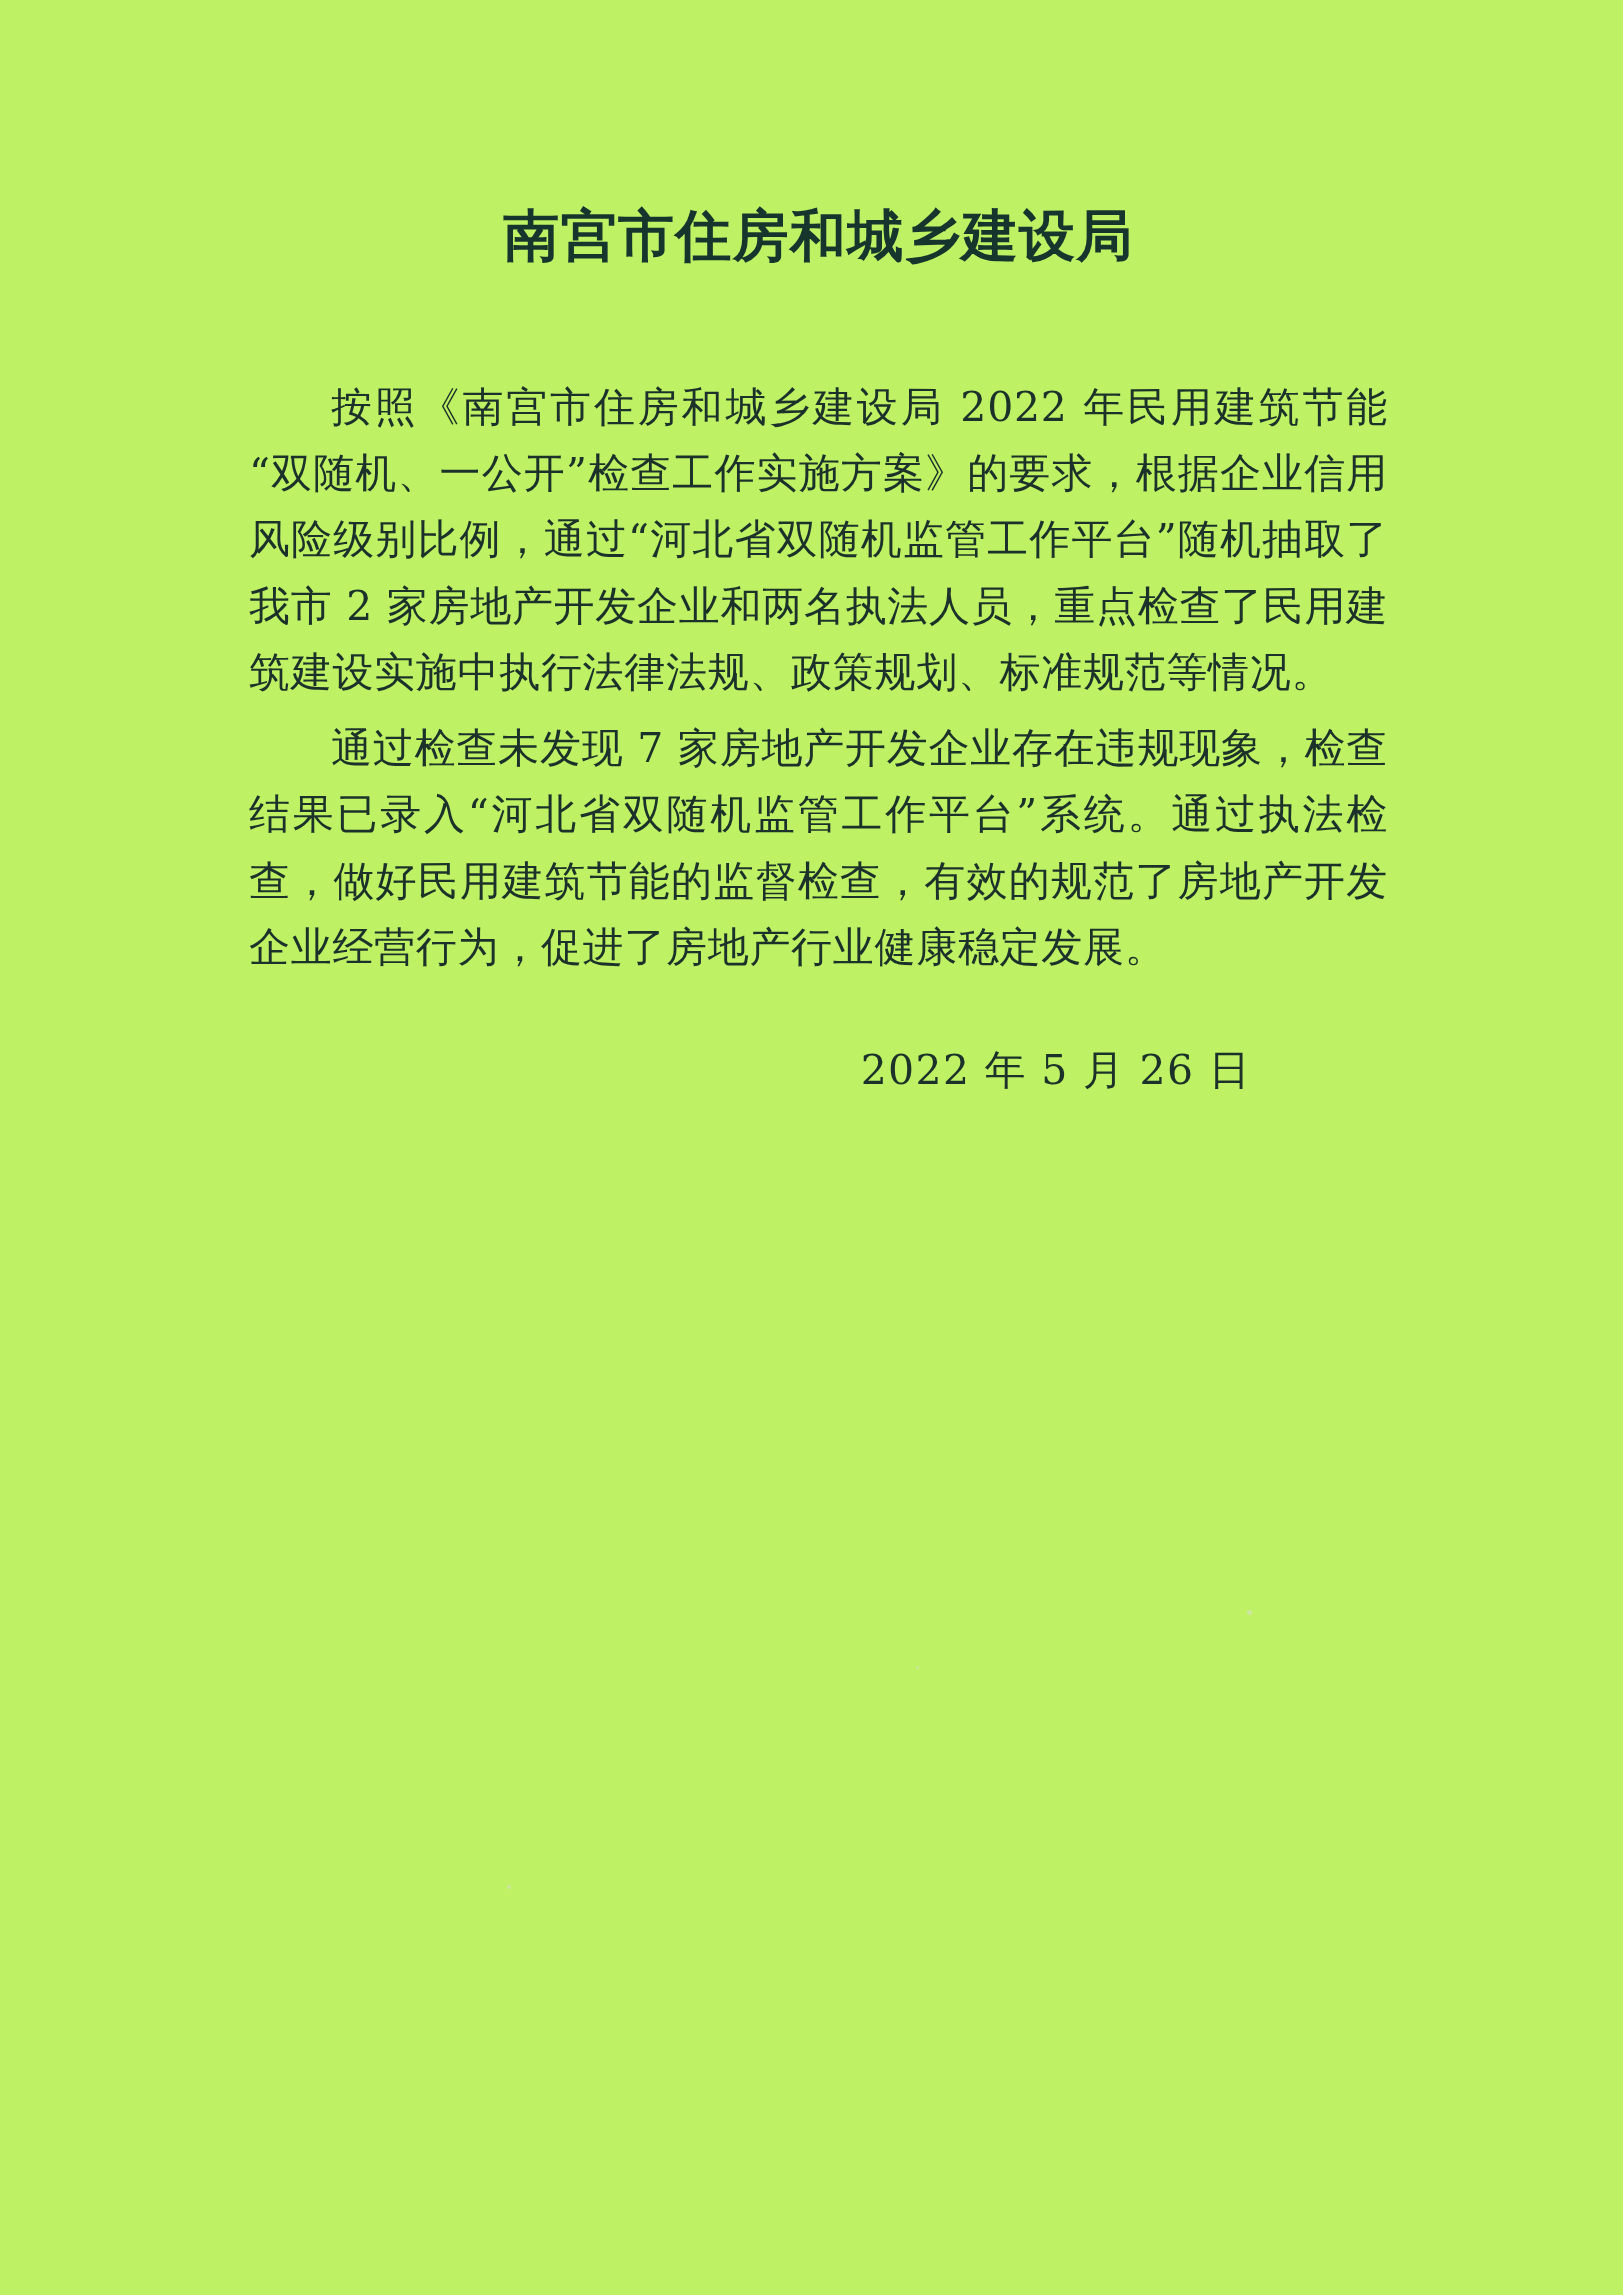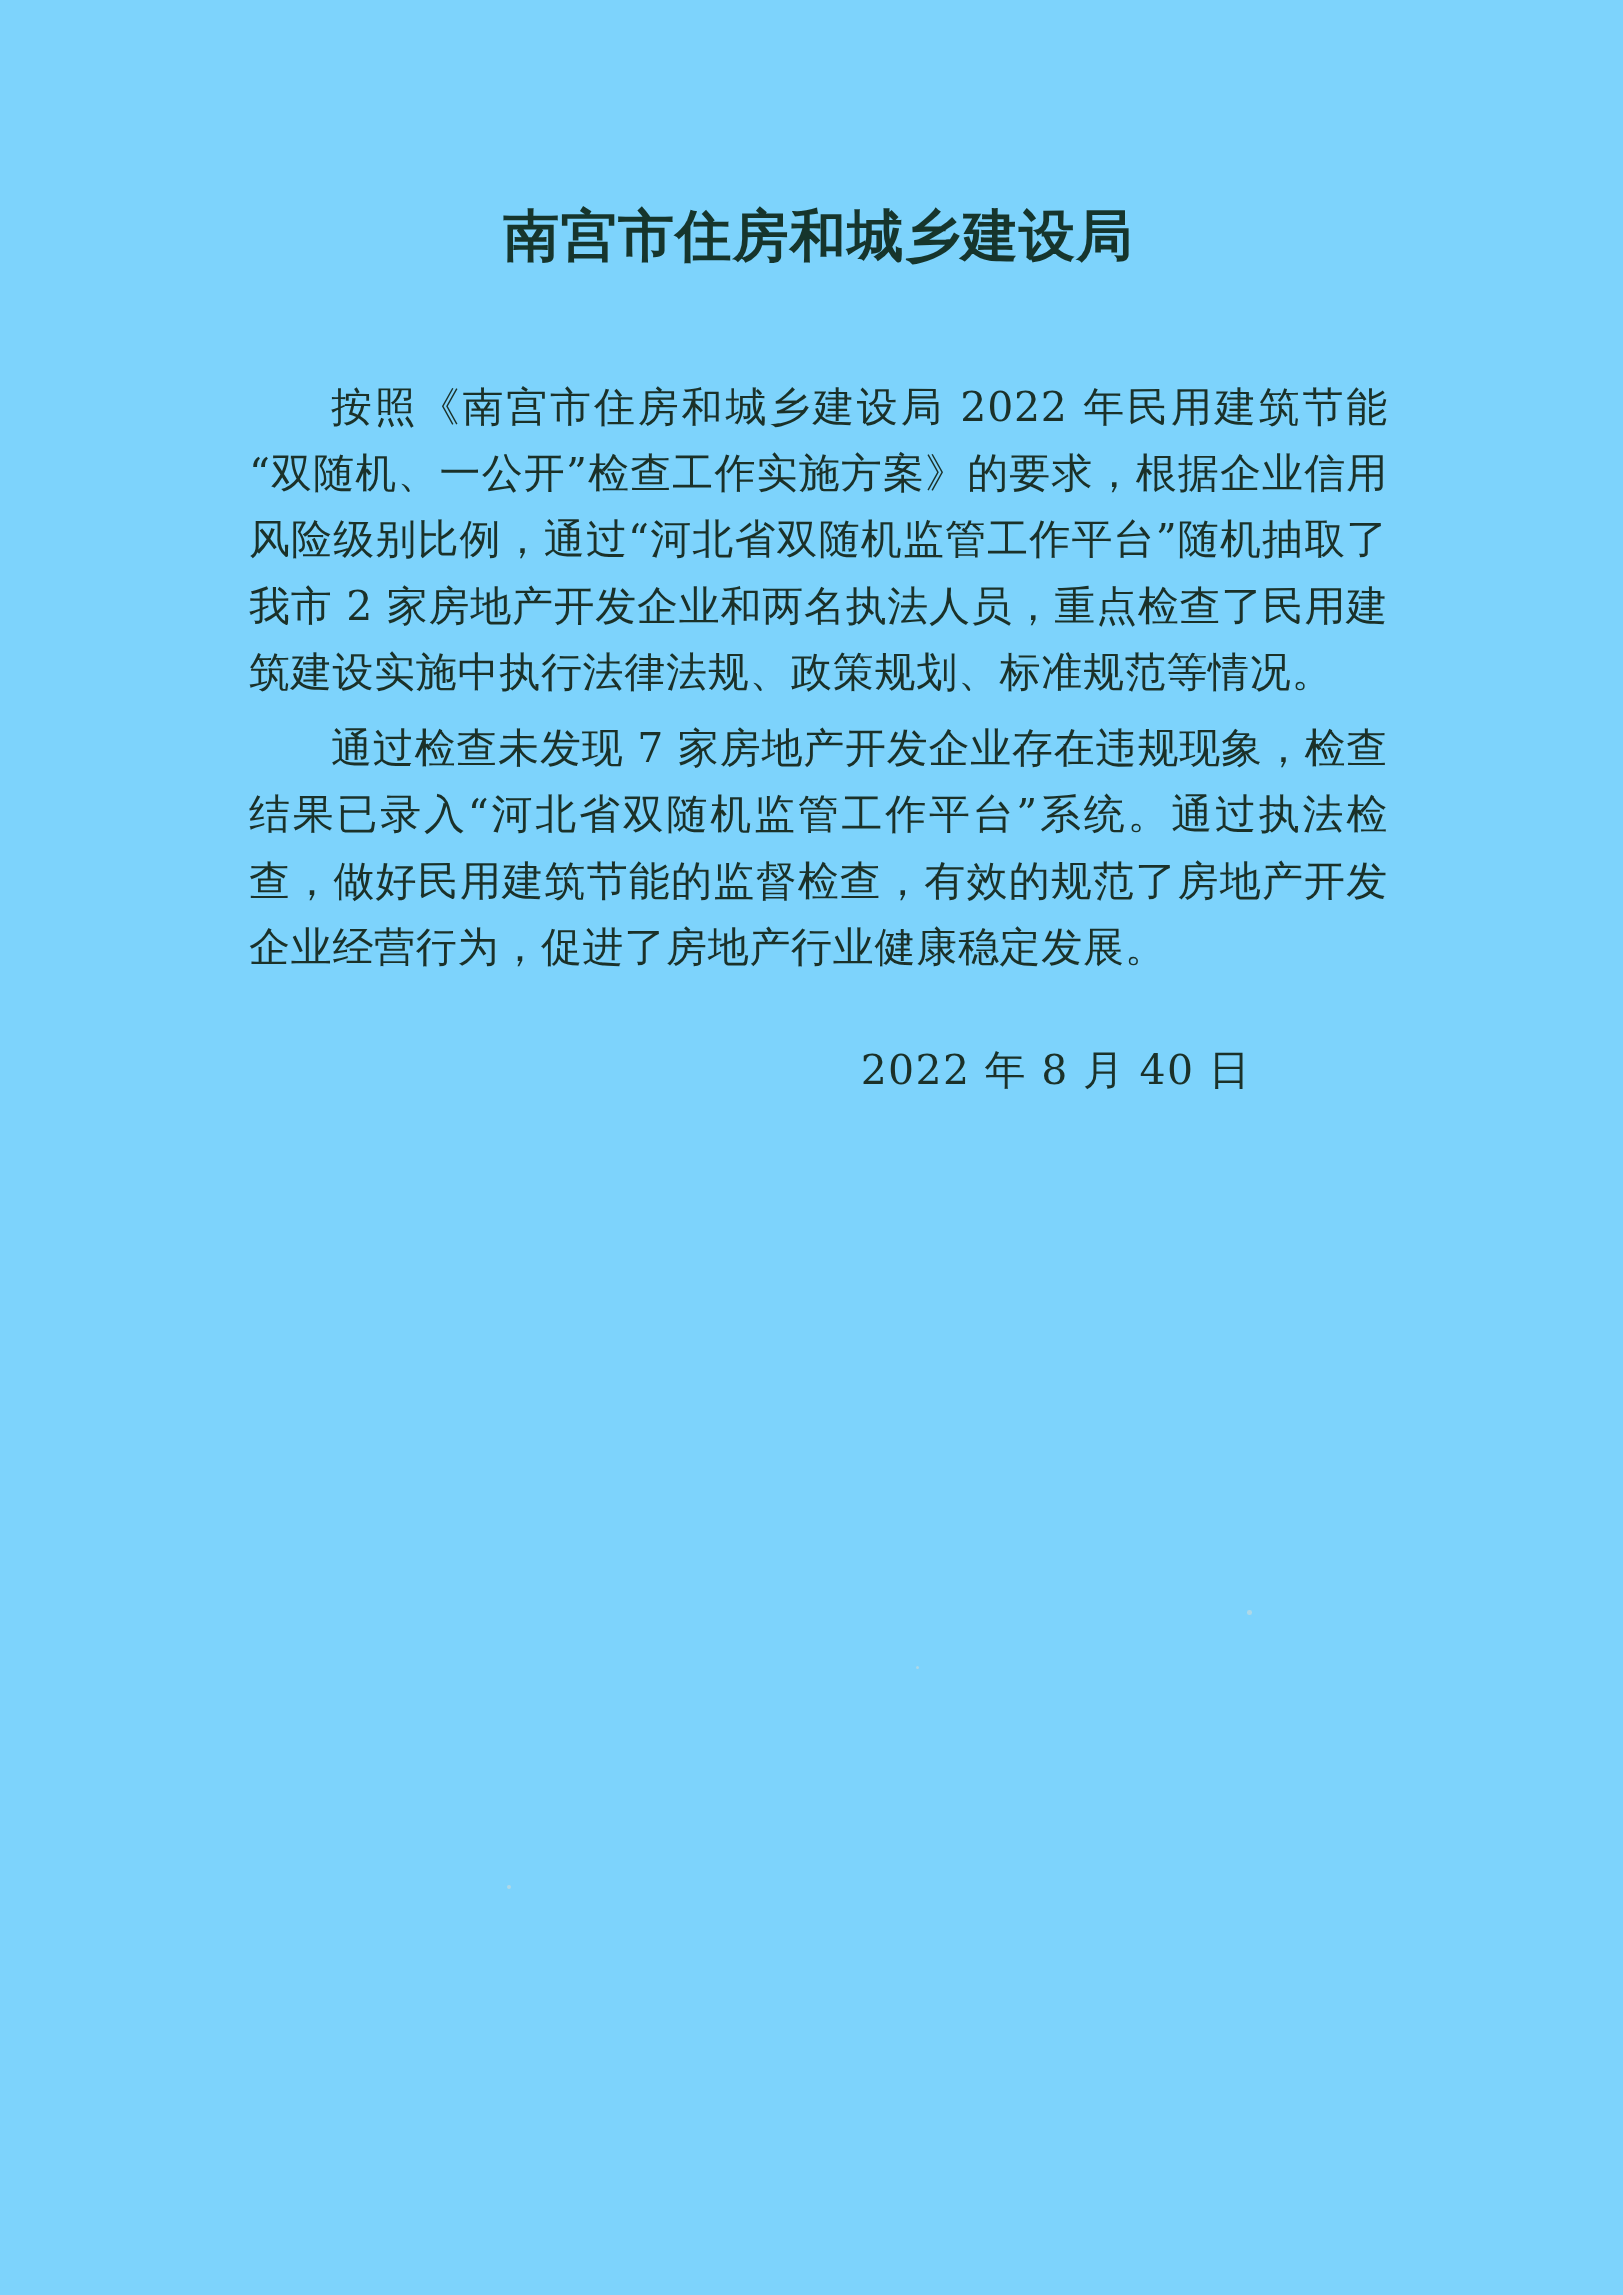--- a/index.html
+++ b/index.html
@@ -14,21 +14,21 @@
     position: relative;
     font-family: "DejaVu Serif", "Liberation Serif", serif;
     color: #1c2b24;
     overflow: hidden;
   }
 
   
   .page {
     position: absolute;
     inset: 0;
-    background: #7dd3fc;
+    background: #bef264;
   }
 
   .content {
     position: absolute;
     left: 249px;
     top: 196px;
     width: 1139px;
   }
 
   .doc-title {
@@ -91,17 +91,17 @@
 
     <h1 class="doc-title">
       <span class="line">南宫市住房和城乡建设局</span>
     </h1>
 
     <div class="body-block">
       <p class="para">按照《南宫市住房和城乡建设局 2022 年民用建筑节能“双随机、一公开”检查工作实施方案》的要求，根据企业信用风险级别比例，通过“河北省双随机监管工作平台”随机抽取了我市 2 家房地产开发企业和两名执法人员，重点检查了民用建筑建设实施中执行法律法规、政策规划、标准规范等情况。</p>
       <p class="para">通过检查未发现 7 家房地产开发企业存在违规现象，检查结果已录入“河北省双随机监管工作平台”系统。通过执法检查，做好民用建筑节能的监督检查，有效的规范了房地产开发企业经营行为，促进了房地产行业健康稳定发展。</p>
     </div>
 
-    <div class="sign-date">2022 年 8 月 40 日</div>
+    <div class="sign-date">2022 年 5 月 26 日</div>
 
   </div>
 </div>
 
 
 </body></html>

